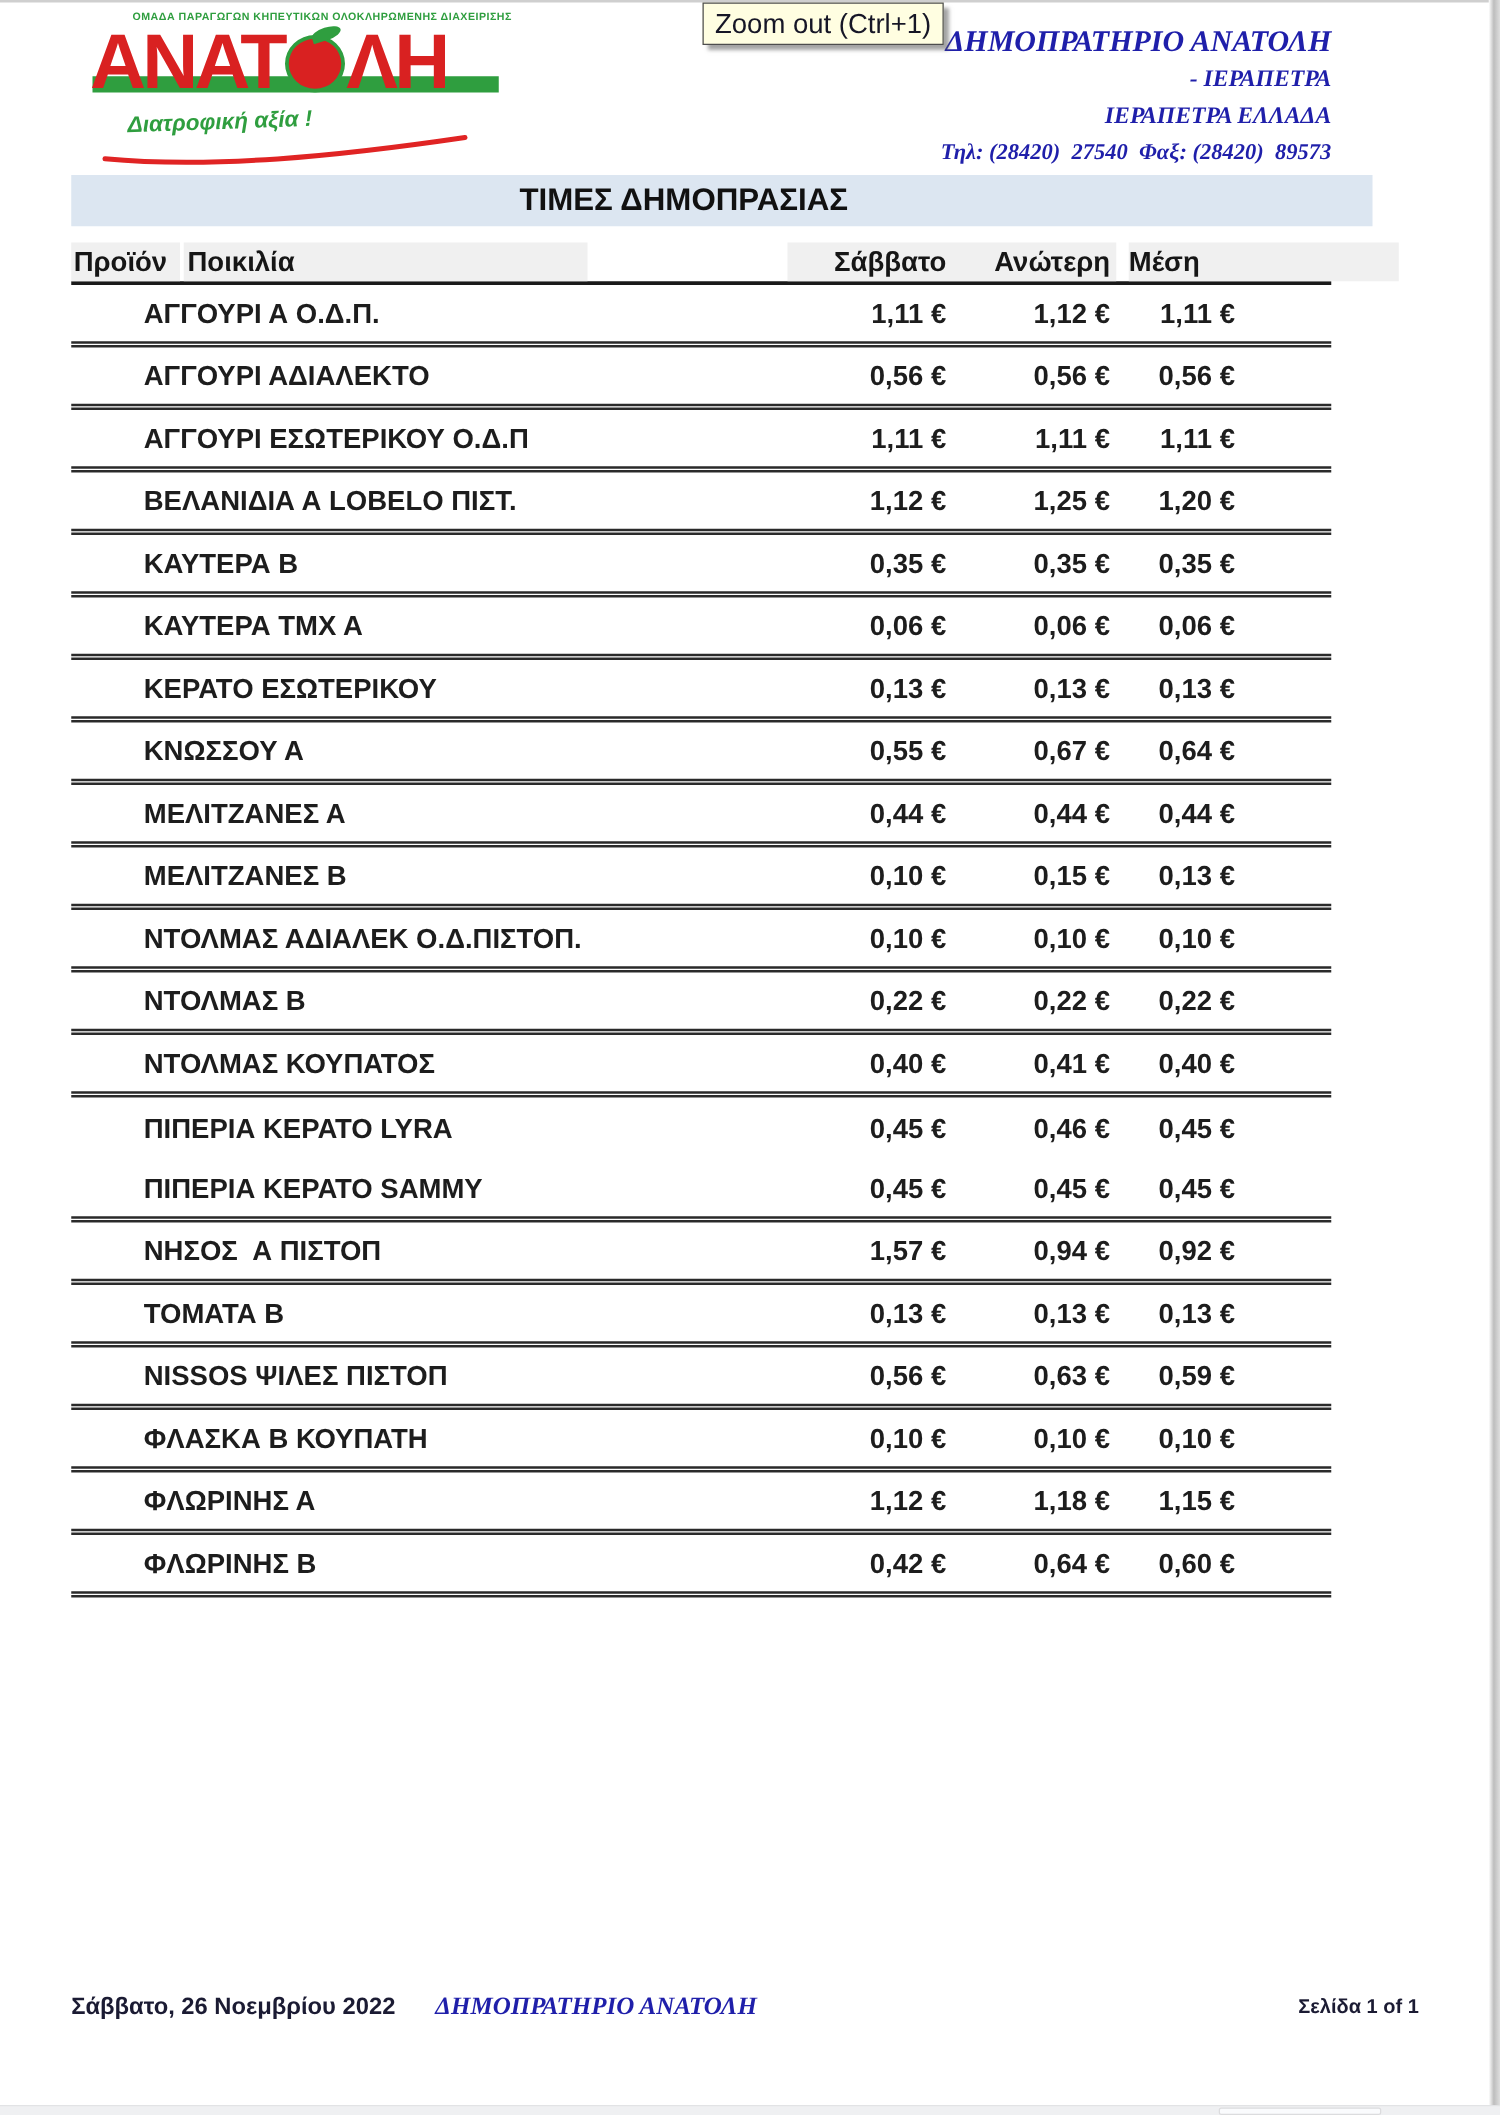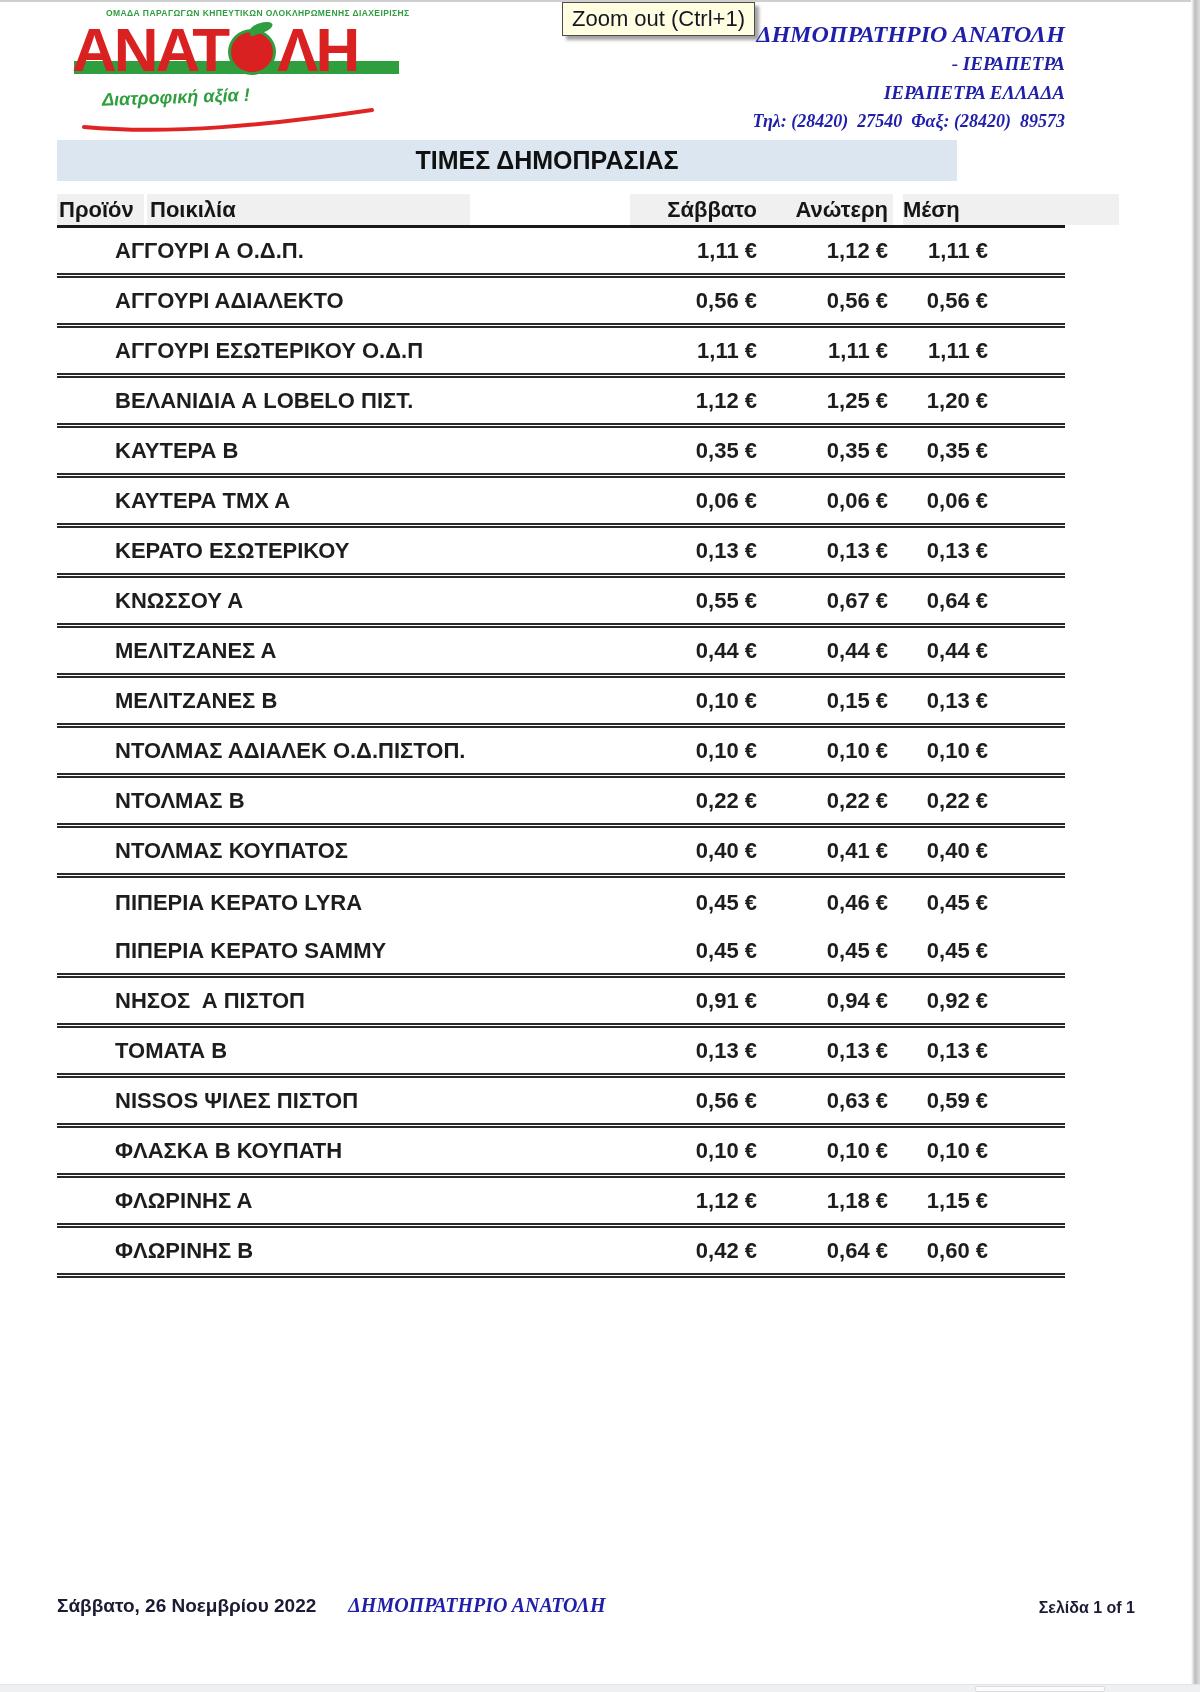--- a/index.html
+++ b/index.html
@@ -78,21 +78,21 @@
     font-family:"Liberation Serif", serif; font-style:italic;
     line-height:29px;
   }
   .letterhead .lh1 { font-size:24px; font-weight:bold; }
   .letterhead .lh2 { font-size:19px; font-weight:bold; }
   .letterhead .lh3 { font-size:19px; font-weight:bold; }
   .letterhead .lh4 { font-size:18px; font-weight:600; white-space:pre; }
 
   
   .title-bar {
-    position:absolute; left:57px; top:140px; width:900px; height:41px;
+    position:absolute; left:57px; top:140px; width:1041px; height:41px;
     background:#dce6f1;
   }
   .page-title {
     position:absolute; left:200px; width:580px; top:0; height:41px;
     text-align:center; line-height:41px;
     font-size:25px; font-weight:bold; color:#111111;
   }
   .date-box {
     position:absolute; left:753px; top:4px; width:260px; height:34px;
     background:#ffffff; text-align:center; line-height:34px;
@@ -129,21 +129,21 @@
     border-bottom:5px double #2a2a2a;
   }
   .t-row.no-sep { border-bottom:none; }
   .t-row .cell { font-size:22px; font-weight:bold; color:#1d1d1d; }
   .cell-product { padding-left:58px; white-space:pre; }
   .cell-num { text-align:right; }
 
   
   .page-footer {
     position:absolute; left:57px; top:1594px; width:1078px;
-    display:flex; align-items:flex-end;
+    display:flex; align-items:center;
   }
   .footer-date { font-size:19px; font-weight:600; color:#1b1b33; }
   .footer-org {
     margin-left:32px; font-family:"Liberation Serif", serif;
     font-style:italic; font-weight:bold; font-size:20px; color:#1f1faa;
   }
   .footer-page { margin-left:auto; font-size:16px; font-weight:600; color:#1b1b33; }
 </style>
 </head>
 <body>
@@ -292,21 +292,21 @@
   </div>
         <div class="t-row">
     <div class="cell cell-product">ΠΙΠΕΡΙΑ ΚΕΡΑΤΟ SAMMY</div>
     <div class="cell cell-num">0,45 €</div>
     <div class="cell cell-num">0,45 €</div>
     <div class="cell cell-num">0,45 €</div>
     <div class="cell"></div>
   </div>
         <div class="t-row">
     <div class="cell cell-product">ΝΗΣΟΣ  Α ΠΙΣΤΟΠ</div>
-    <div class="cell cell-num">0,91 €</div>
+    <div class="cell cell-num">1,57 €</div>
     <div class="cell cell-num">0,94 €</div>
     <div class="cell cell-num">0,92 €</div>
     <div class="cell"></div>
   </div>
         <div class="t-row">
     <div class="cell cell-product">ΤΟΜΑΤΑ Β</div>
     <div class="cell cell-num">0,13 €</div>
     <div class="cell cell-num">0,13 €</div>
     <div class="cell cell-num">0,13 €</div>
     <div class="cell"></div>

